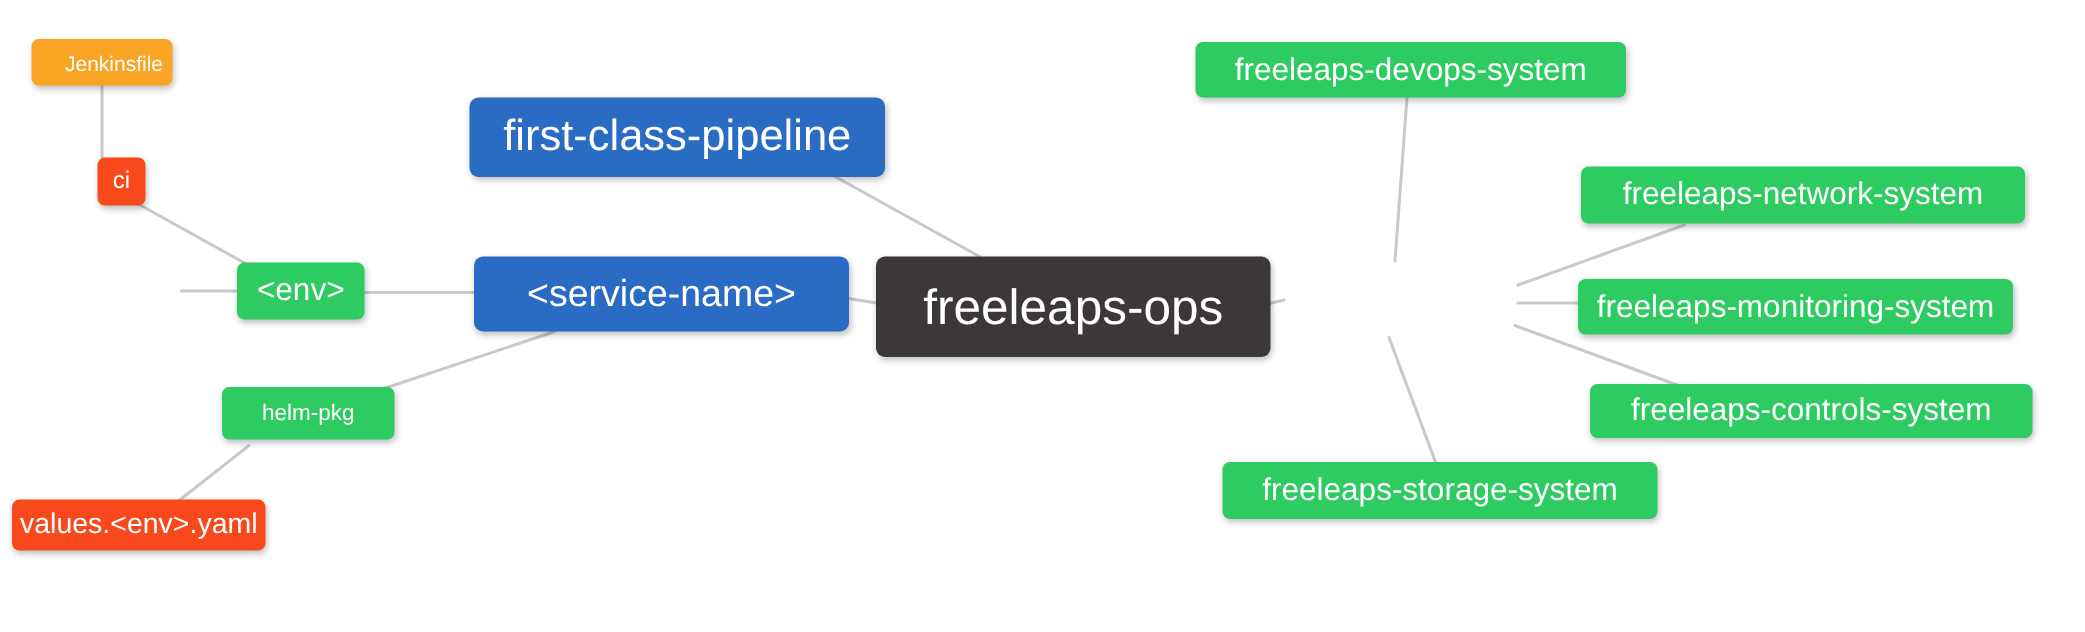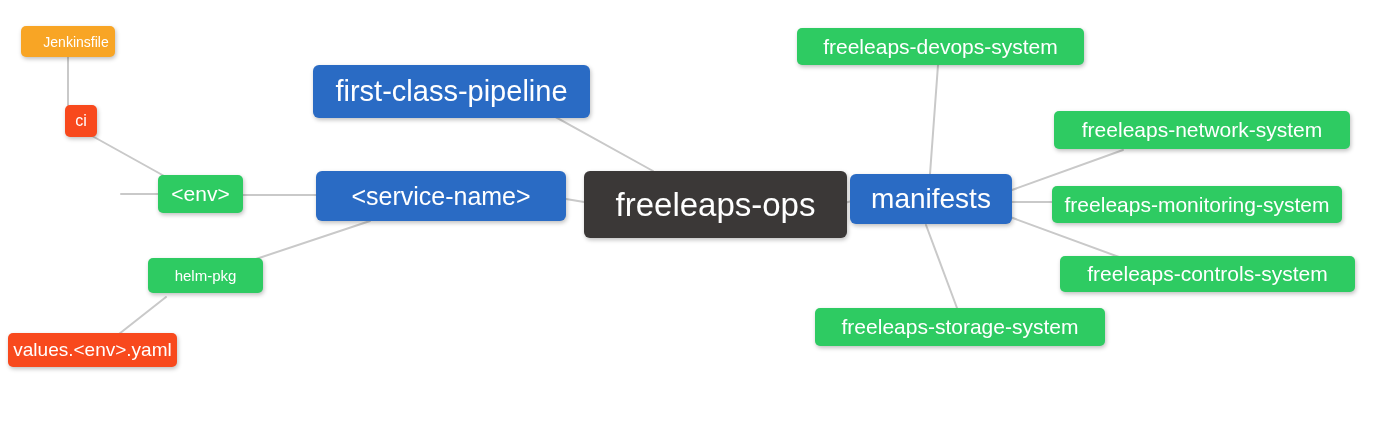--- a/index.html
+++ b/index.html
@@ -62,21 +62,20 @@
   <div class="node leaf" style="left:148px; top:258px; width:115px; height:35px; font-size:15px;">helm-pkg</div>
 
   <div class="node alert" style="left:8px;   top:333px; width:169px; height:34px; font-size:19px;">values.&lt;env&gt;.yaml</div>
 
   <div class="node branch" style="left:313px; top:35px;  width:277px; height:53px; font-size:29px;margin-top:30px;">first-class-pipeline</div>
 
   <div class="node branch" style="left:316px; top:171px; width:250px; height:50px; font-size:25px;">&lt;service-name&gt;</div>
 
   <div class="node root" style="left:584px; top:171px; width:263px; height:67px; font-size:33px;">freeleaps-ops</div>
 
-  <div class="node branch" style="left:850px; top:174px; width:162px; height:50px; font-size:28px;">manifests</div>
 
   <div class="node leaf" style="left:797px; top:28px;  width:287px; height:37px; font-size:21px;">freeleaps-devops-system</div>
 
   <div class="node leaf" style="left:1054px;top:111px; width:296px; height:38px; font-size:21px;">freeleaps-network-system</div>
 
   <div class="node leaf" style="left:1052px;top:186px; width:290px; height:37px; font-size:21px;text-align:right;">freeleaps-monitoring-system</div>
 
   <div class="node leaf" style="left:1060px;top:256px; width:295px; height:36px; font-size:21px;text-align:right;">freeleaps-controls-system</div>
 
   <div class="node leaf" style="left:815px; top:308px; width:290px; height:38px; font-size:21px;">freeleaps-storage-system</div>

